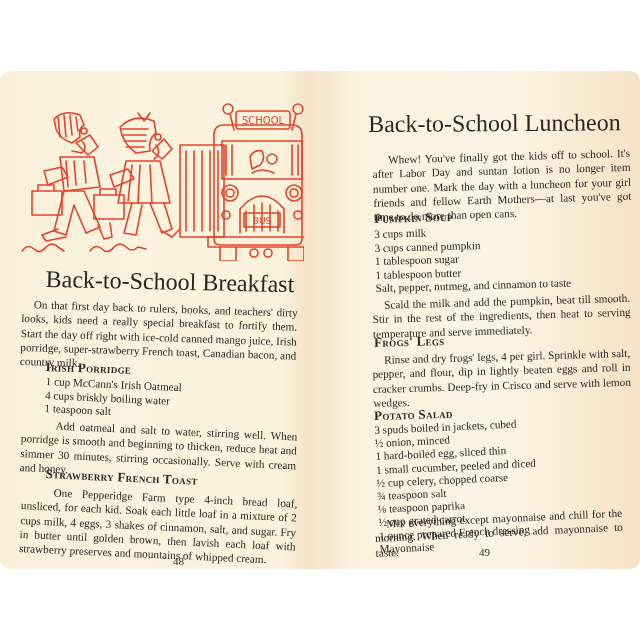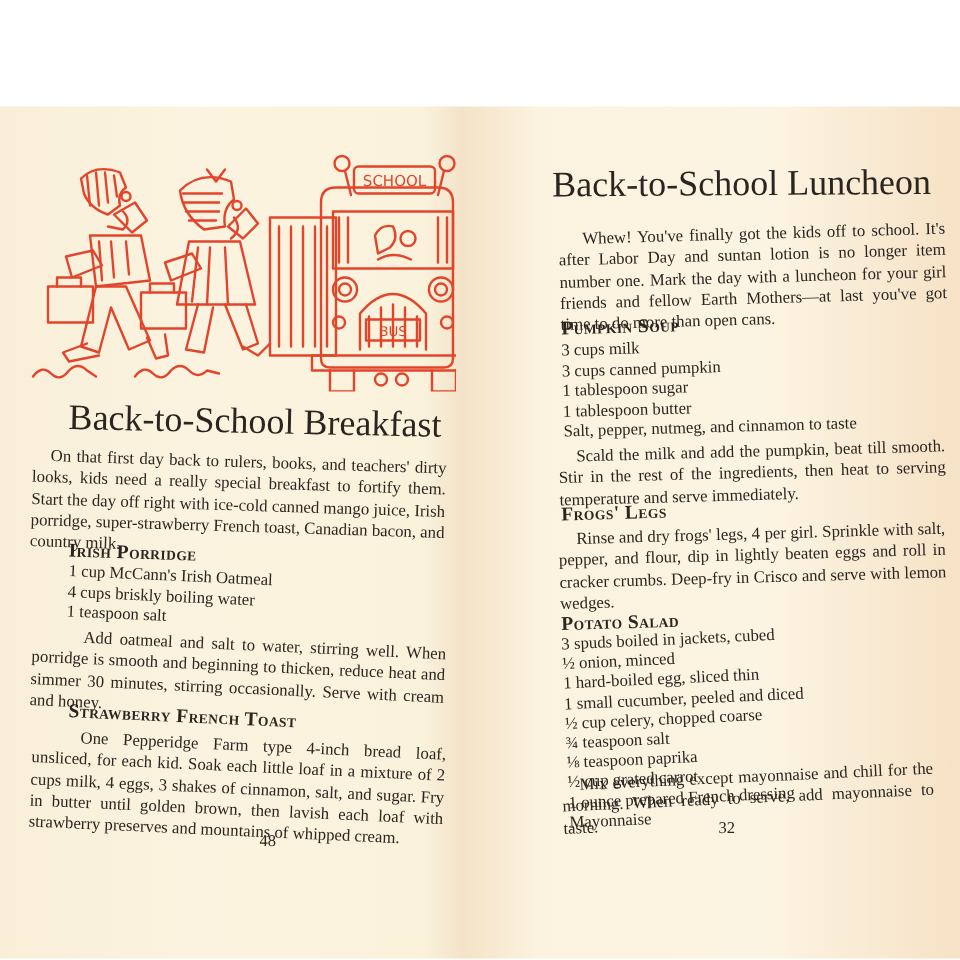--- a/index.html
+++ b/index.html
@@ -1,23 +1,24 @@
 <!DOCTYPE html>
 <html><head>
 <meta charset="utf-8">
 <style>
   html, body { margin: 0; padding: 0; }
   body {
     width: 640px; height: 640px; background: #ffffff; position: relative; overflow: hidden;
     font-family: "DejaVu Serif", "Liberation Serif", serif; color: #2a2420;
   }
   .book {
-    position: absolute; left: 0; top: 71px; width: 640px; height: 568px;
+    position: absolute; left: 0; top: 71px; width: 640px; height: 498px;
     background: linear-gradient(90deg, #f9efd9 0%, #fbf3df 20%, #fbf2dc 44%, #f4e3c9 48%, #f6e6cc 50%, #fbf3df 56%, #fcf4e2 80%, #f6e2c6 100%);
     overflow: hidden;
+    border-radius: 10px;
   }
   .page { position: absolute; top: 0; height: 498px; }
   .page.left { left: 0; width: 320px; }
   .page.right { left: 320px; width: 320px; }
 
   .illustration { position: absolute; left: 14px; top: 30px; width: 290px; height: 160px; }
 
   .title {
     position: absolute; font-family: "Liberation Serif", "DejaVu Serif", serif; font-weight: normal;
     color: #2b2520; white-space: nowrap; margin: 0;
@@ -166,15 +167,15 @@
       <li>1  small cucumber, peeled and diced</li>
       <li>½  cup celery, chopped coarse</li>
       <li>¾  teaspoon salt</li>
       <li>⅛  teaspoon paprika</li>
       <li>½  cup grated carrot</li>
       <li>1  ounce prepared French dressing</li>
       <li>Mayonnaise</li>
     </ul>
     <p class="para skew-r2" style="top:488px; left:54px; width:248px; top:446px;"><span class="indent"></span><span>Mix everything except mayonnaise and chill for the morning. When ready to serve, add mayonnaise to taste.</span></p>
 
-    <div class="page-num">32</div>
+    <div class="page-num">49</div>
   </div>
 </div>
 
 </body></html>

